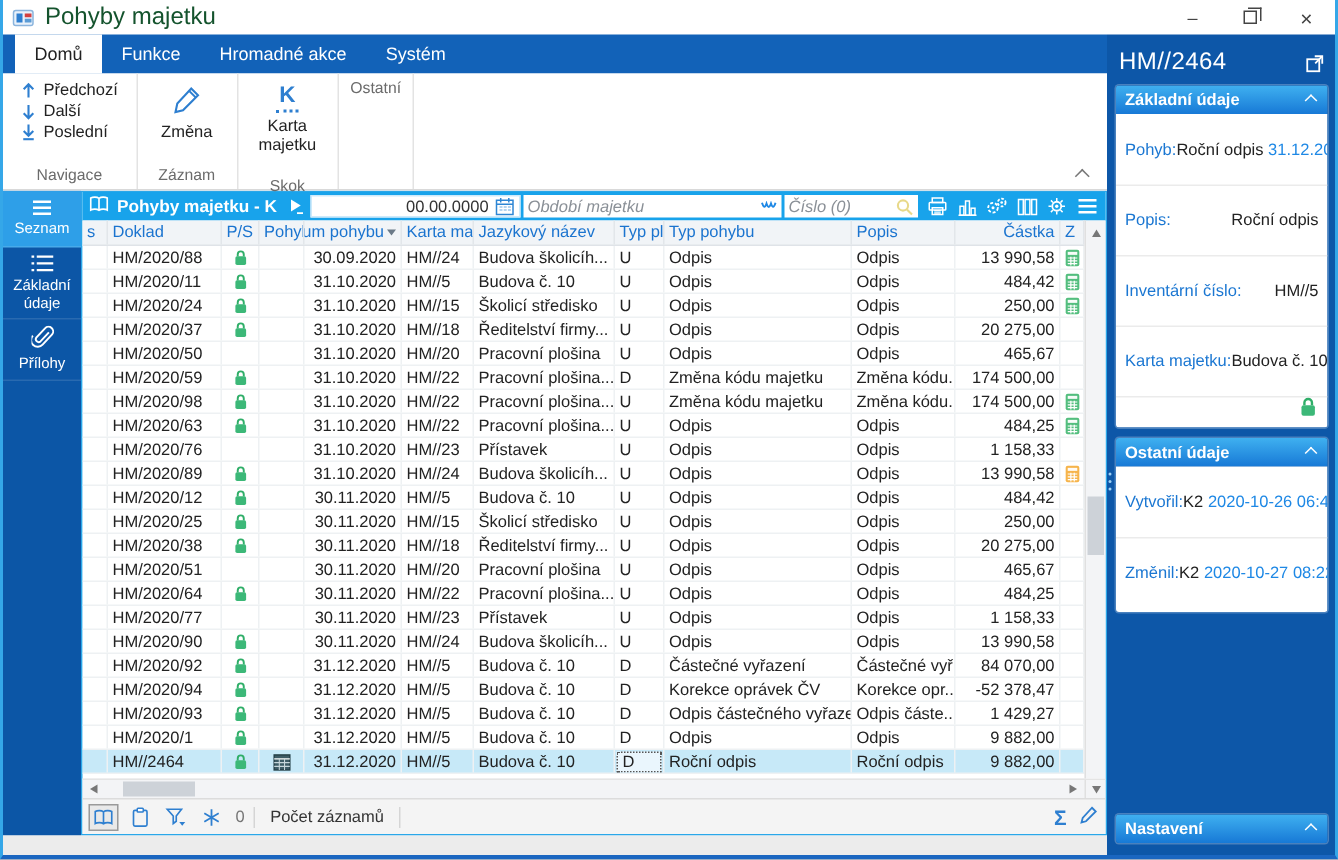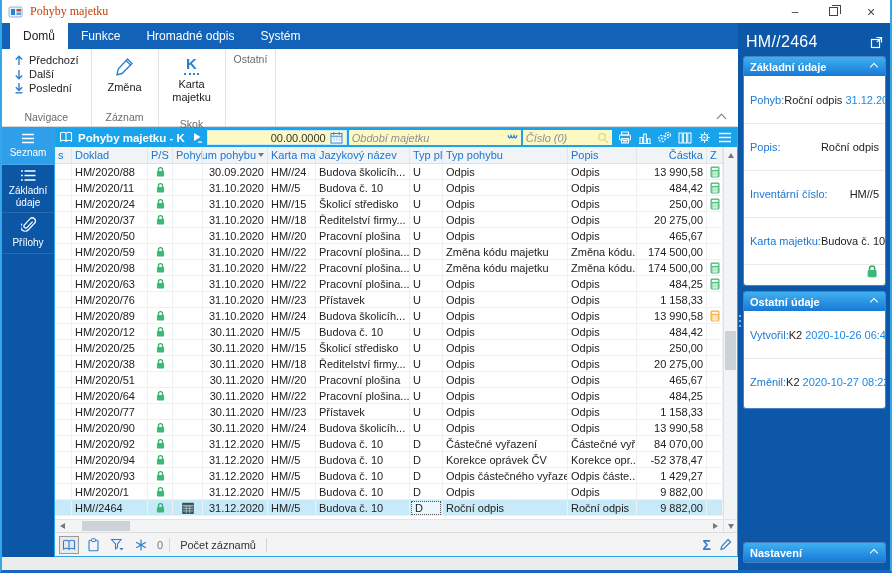--- a/index.html
+++ b/index.html
@@ -4,21 +4,21 @@
 <style>
   * { margin:0; padding:0; box-sizing:border-box; }
   html,body { background:#999; }
   body { font-family:"Liberation Sans", sans-serif; }
   .window{ width:892px; height:573px; background:#fff; position:relative;
     border-left:2px solid #35a7e8; border-right:2px solid #35a7e8; border-bottom:3px solid #1a66c0;
     display:flex; flex-direction:column; overflow:hidden; font-size:11px; color:#222;}
   
   .titlebar{ height:23px; display:flex; align-items:center; padding-left:6px; background:#fff; flex:0 0 auto;}
   .app-icon{ width:16px; height:14px; margin-right:6px; display:inline-flex;}
-  .title-text{ font-size:12px; color:#c2410c;font-family:Liberation Serif, serif;}
+  .title-text{ font-size:16px; color:#14532d;}
   .win-controls{ margin-left:auto; display:flex; height:100%;}
   .win-btn{ width:38px; display:flex; align-items:center; justify-content:center; color:#444; font-size:12px; cursor:default;}
   .box-restore{ width:9px; height:9px; border:1px solid #444; position:relative;}
   .box-restore:before{ content:""; position:absolute; left:2px; top:-3px; width:8px; height:8px; border:1px solid #444; border-left:none; border-bottom:none;}
   
   .body{ flex:1; display:flex; min-height:0;}
   .left-col{ width:736px; display:flex; flex-direction:column; min-height:0;}
   
   .tabstrip{ height:26px; background:#1262b8; display:flex; align-items:stretch; padding-left:8px; flex:0 0 auto;}
   .tab{ color:#fff; font-size:12px; padding:0 13px; display:flex; align-items:center; cursor:default;}
@@ -38,21 +38,21 @@
   .content-row{ flex:1; display:flex; min-height:0;}
   .sidebar{ width:52px; background:#0c56a6; display:flex; flex-direction:column; flex:0 0 auto;}
   .side-item{ min-height:38px; display:flex; flex-direction:column; align-items:center; justify-content:center; gap:3px; color:#fff; font-size:10px; text-align:center; padding:4px 1px; cursor:default; border-bottom:1px solid rgba(255,255,255,.12);}
   .side-item.active{ background:#2e9fe8;}
   .side-item .slabel{ line-height:1.15;}
   
   .main{ flex:1; display:flex; flex-direction:column; border:1px solid #2aa7e9; min-width:0; background:#fff;}
   .toolbar{ height:19px; background:#18a3eb; display:flex; align-items:center; padding:0 2px 0 4px; gap:2px; flex:0 0 auto; color:#fff;}
   .tb-title{ font-weight:bold; font-size:11.5px; white-space:nowrap; margin:0 4px 0 3px;}
   .tb-play{ width:14px; display:flex; align-items:center; justify-content:center;}
-  .tb-field{ background:#fef9c3; height:15px; display:flex; align-items:center; padding:0 3px; color:#555; overflow:hidden;}
+  .tb-field{ background:#ffffff; height:15px; display:flex; align-items:center; padding:0 3px; color:#555; overflow:hidden;}
   .tb-field .ph{ font-style:italic; color:#8a9097; white-space:nowrap;}
   .tb-field.date{ width:140px; justify-content:flex-end; color:#333; border:1px solid #cdeafb;}
   .tb-field.period{ width:172px;}
   .tb-field.number{ flex:1;}
   .tb-field .fic{ margin-left:auto; display:flex; align-items:center;}
   .tb-icons{ display:flex; align-items:center; gap:3px; padding:0 2px;}
   .tb-icons .tbi{ display:flex; align-items:center; justify-content:center; width:17px; height:17px; cursor:default;}
   
   .thead-wrap{ display:flex; flex:0 0 auto;}
   .thead{ flex:1; display:flex; height:17px; background:#f1f4f7; border-bottom:1px solid #dfe3e8;}
@@ -138,21 +138,21 @@
       <span class="win-btn" style="font-size:14px;">×</span>
     </div>
   </div>
 
   <div class="body">
     <div class="left-col">
 
       <div class="tabstrip">
           <div class="tab active">Domů</div>
           <div class="tab">Funkce</div>
-          <div class="tab">Hromadné odpis</div>
+          <div class="tab">Hromadné akce</div>
           <div class="tab">Systém</div>
         </div>
 
       <div class="ribbon">
         <div class="rgroup">
           <div class="navbtns">
               <div class="navbtn">
                 <span style="display: inline-flex;">
                   <svg viewBox="0 0 10 11" width="10" height="11">
                     <path d="M5 10V1.5M1.8 4.5L5 1.2l3.2 3.3" fill="none" stroke="#2e7fd0" stroke-width="1.4"></path>

